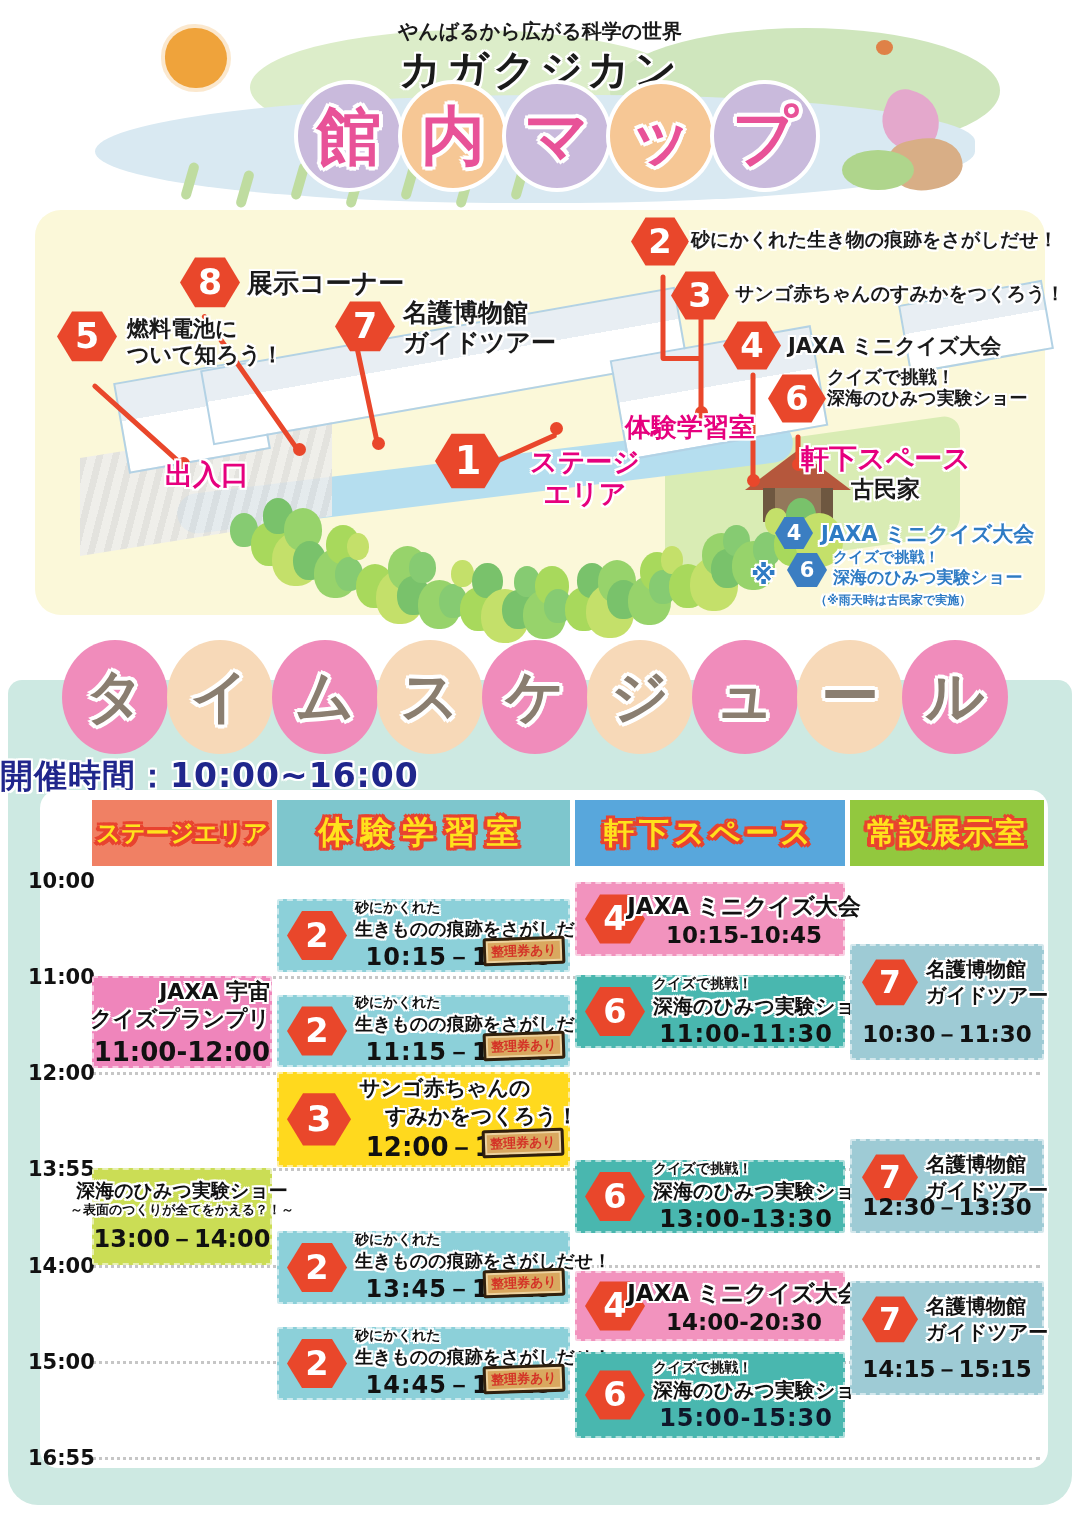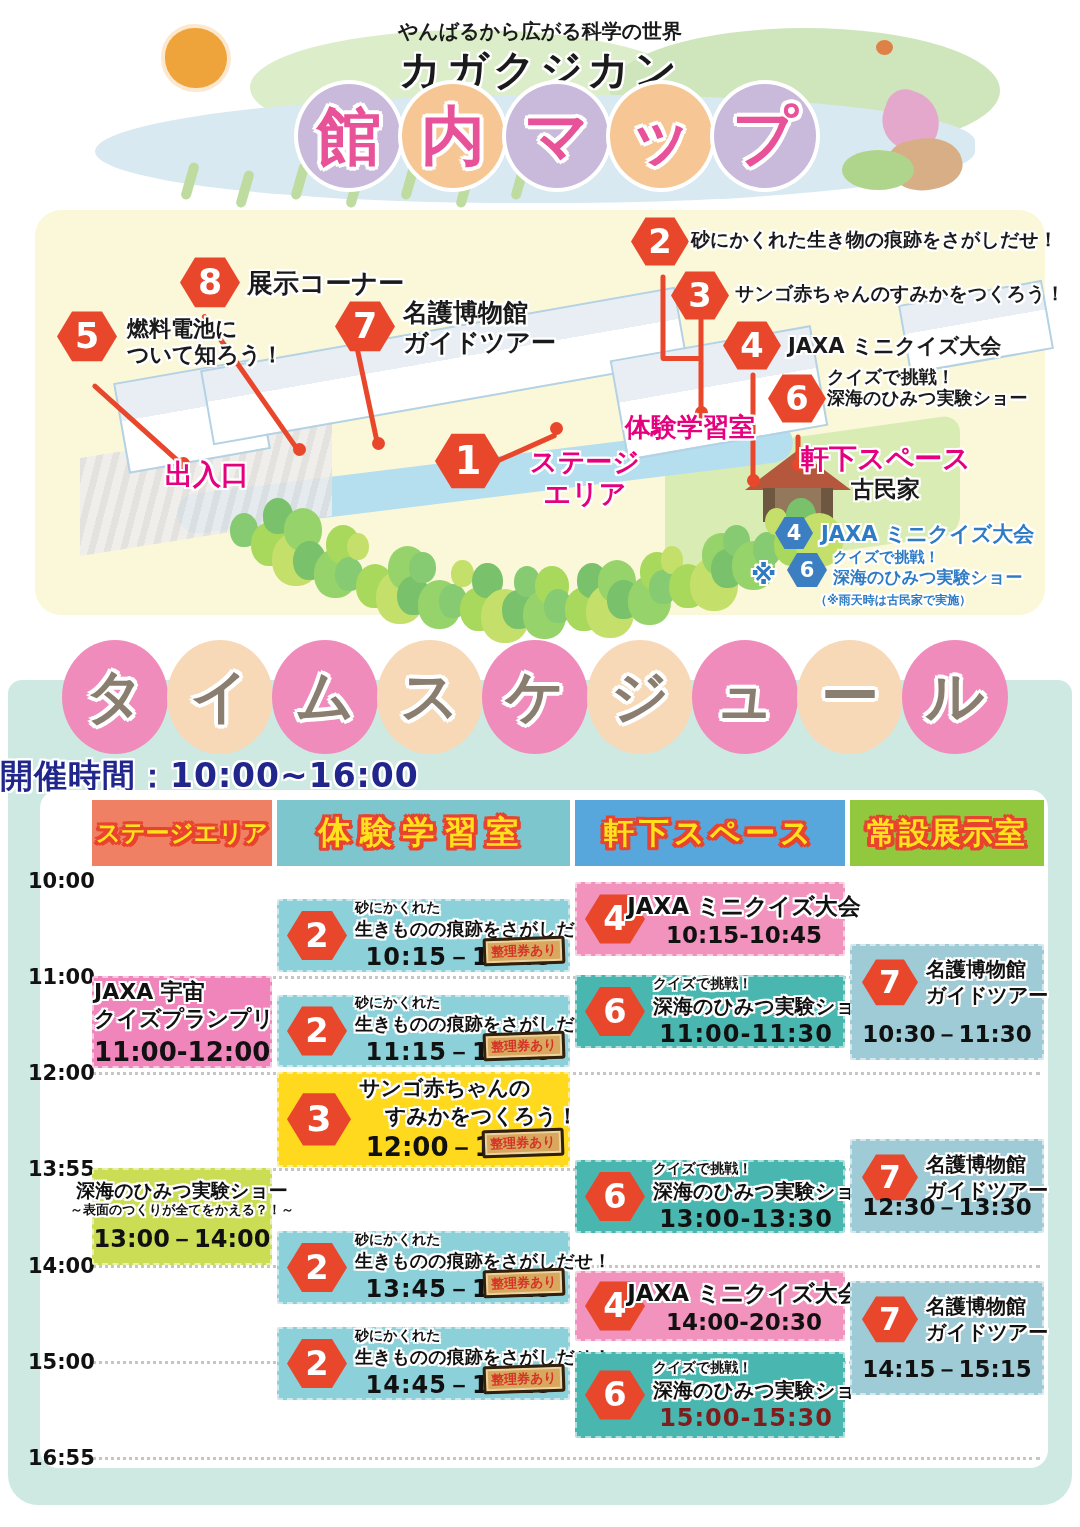--- a/index.html
+++ b/index.html
@@ -223,21 +223,21 @@
       <div class="hourline" style="top: 1072px;"></div>
       <div class="b nw" style="position: absolute; left: 28px; top: 1061px; width: 58px; text-align: right; font-size: 21px; color: rgb(17, 17, 17);">12:00</div>
       <div class="hourline" style="top: 1168px;"></div>
       <div class="b nw" style="position: absolute; left: 28px; top: 1157px; width: 58px; text-align: right; font-size: 21px; color: rgb(17, 17, 17);">13:55</div>
       <div class="hourline" style="top: 1265px;"></div>
       <div class="b nw" style="position: absolute; left: 28px; top: 1254px; width: 58px; text-align: right; font-size: 21px; color: rgb(17, 17, 17);">14:00</div>
       <div class="hourline" style="top: 1361px;"></div>
       <div class="b nw" style="position: absolute; left: 28px; top: 1350px; width: 58px; text-align: left; font-size: 21px; color: rgb(17, 17, 17);">15:00</div>
       <div class="hourline" style="top: 1457px;"></div>
       <div class="b nw" style="position: absolute; left: 28px; top: 1446px; width: 58px; text-align: right; font-size: 21px; color: rgb(17, 17, 17);">16:55</div>
-      <div class="evt" style="left: 92px; top: 976px; width: 180px; height: 92px; background: rgb(239, 133, 187); display: flex; flex-direction: column; align-items: flex-start; justify-content: center;">
+      <div class="evt" style="left: 92px; top: 976px; width: 180px; height: 92px; background: rgb(239, 133, 187); display: flex; flex-direction: column; align-items: flex-end; justify-content: center;">
         <div class="b nw olw" style="font-size: 22px; color: rgb(17, 17, 17); line-height: 1.25;">JAXA 宇宙</div>
         <div class="b nw olw" style="font-size: 22px; color: rgb(17, 17, 17); line-height: 1.25;">クイズプランプリ</div>
         <div class="b nw" style="font-size: 26px; color: rgb(17, 17, 17); margin-top: 4px;">11:00-12:00</div>
       </div>
       <div class="evt" style="left: 92px; top: 1168px; width: 180px; height: 97px; background: rgb(203, 221, 85); display: flex; flex-direction: column; align-items: center; justify-content: center;">
         <div class="b nw olw" style="font-size: 19px; color: rgb(17, 17, 17); line-height: 1.25;">深海のひみつ実験ショー</div>
         <div class="b nw olw" style="font-size: 13px; color: rgb(17, 17, 17); line-height: 1.25;">～表面のつくりが全てをかえる？！～</div>
         <div class="b nw" style="font-size: 24px; color: rgb(17, 17, 17); margin-top: 4px;">13:00－14:00</div>
       </div>
       <div class="evt" style="left: 277px; top: 899px; width: 293px; height: 73px; background: rgb(140, 208, 217);">
@@ -313,21 +313,21 @@
         <div style="position: absolute; left: 72px; top: 0px; right: 4px; height: 100%; display: flex; flex-direction: column; justify-content: center; align-items: center;">
           <div class="b nw olw" style="font-size: 23px; color: rgb(17, 17, 17);">JAXA ミニクイズ大会</div>
           <div class="b nw" style="font-size: 23px; color: rgb(17, 17, 17);">14:00-20:30</div>
         </div>
       </div>
       <div class="evt" style="left: 575px; top: 1352px; width: 270px; height: 86px; background: rgb(73, 183, 175);">
         <div class="hx" style="width: 60px; height: 52.2px; font-size: 33.6px; background: rgb(233, 71, 43); filter: drop-shadow(rgb(255, 255, 255) 0px 0px 2px); left: 8px; top: 15px;">6</div>
         <div style="position: absolute; left: 76px; top: 0px; right: 4px; height: 100%; display: flex; flex-direction: column; justify-content: center;">
           <div class="b nw olw" style="font-size: 14px; color: rgb(17, 17, 17);">クイズで挑戦！</div>
           <div class="b nw olw" style="font-size: 20px; color: rgb(17, 17, 17);">深海のひみつ実験ショー</div>
-          <div class="b nw" style="font-size: 24px; color: #7f1d1d; text-align: center; letter-spacing: 1px;">15:00-15:30</div>
+          <div class="b nw" style="font-size: 24px; color: #0f172a; text-align: center; letter-spacing: 1px;">15:00-15:30</div>
         </div>
       </div>
       <div class="evt" style="left: 850px; top: 944px; width: 194px; height: 116px; background: rgb(158, 203, 213);">
         <div class="hx" style="width: 56px; height: 48.72px; font-size: 31.36px; background: rgb(233, 71, 43); filter: drop-shadow(rgb(255, 255, 255) 0px 0px 2px); left: 10px; top: 12px;">7</div>
         <div style="position: absolute; left: 74px; top: 10px;">
           <div class="b nw olw" style="font-size: 20px; color: rgb(17, 17, 17); line-height: 1.3;">名護博物館</div>
           <div class="b nw olw" style="font-size: 20px; color: rgb(17, 17, 17); line-height: 1.3;">ガイドツアー</div>
         </div>
         <div class="b nw" style="position: absolute; left: 0px; bottom: 8px; width: 100%; text-align: center; font-size: 23px; color: rgb(17, 17, 17);">10:30－11:30</div>
       </div>

